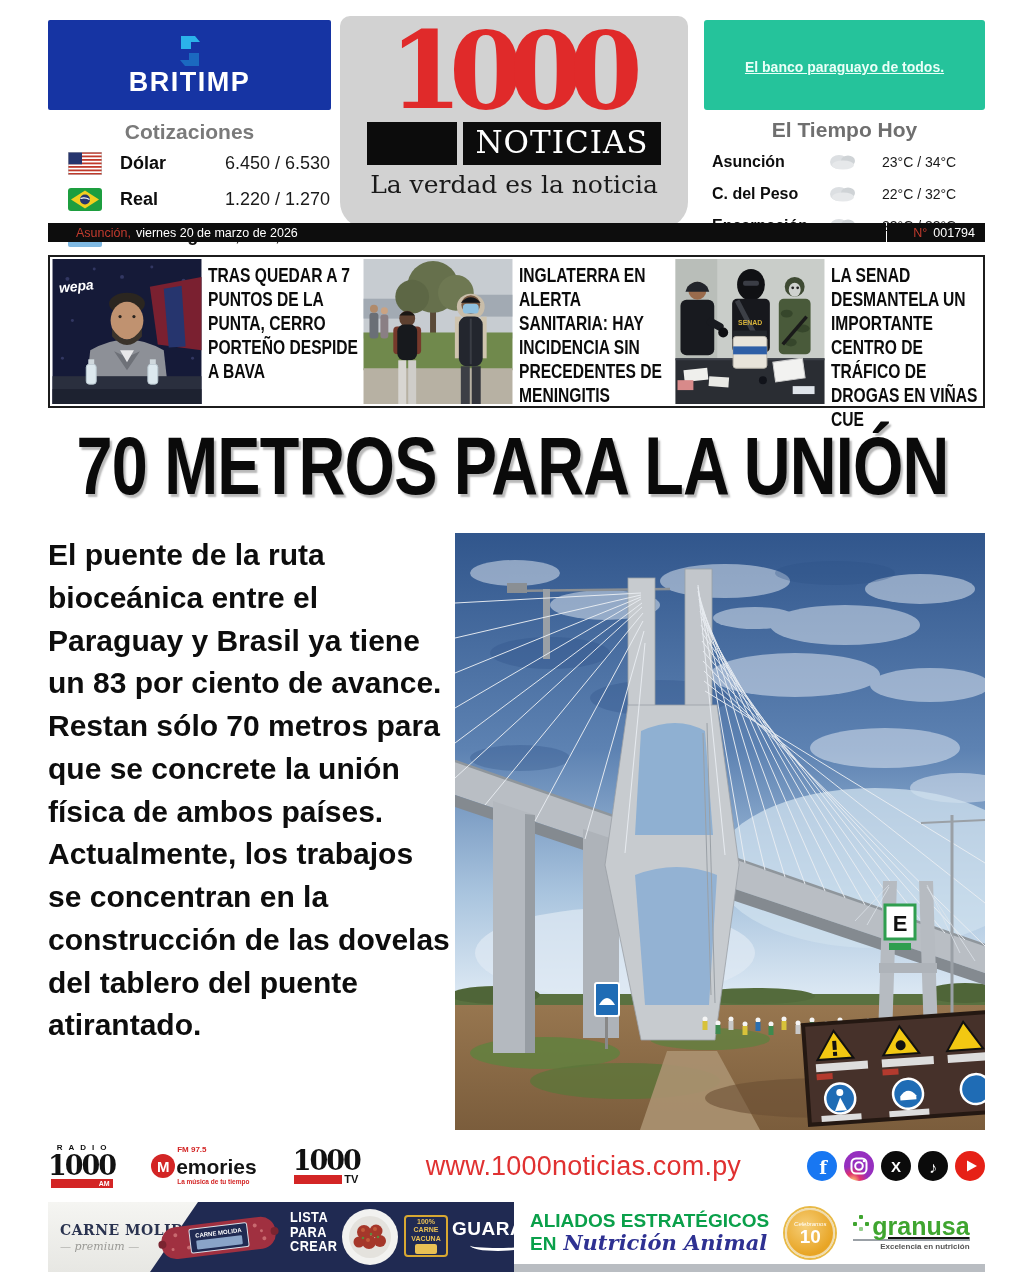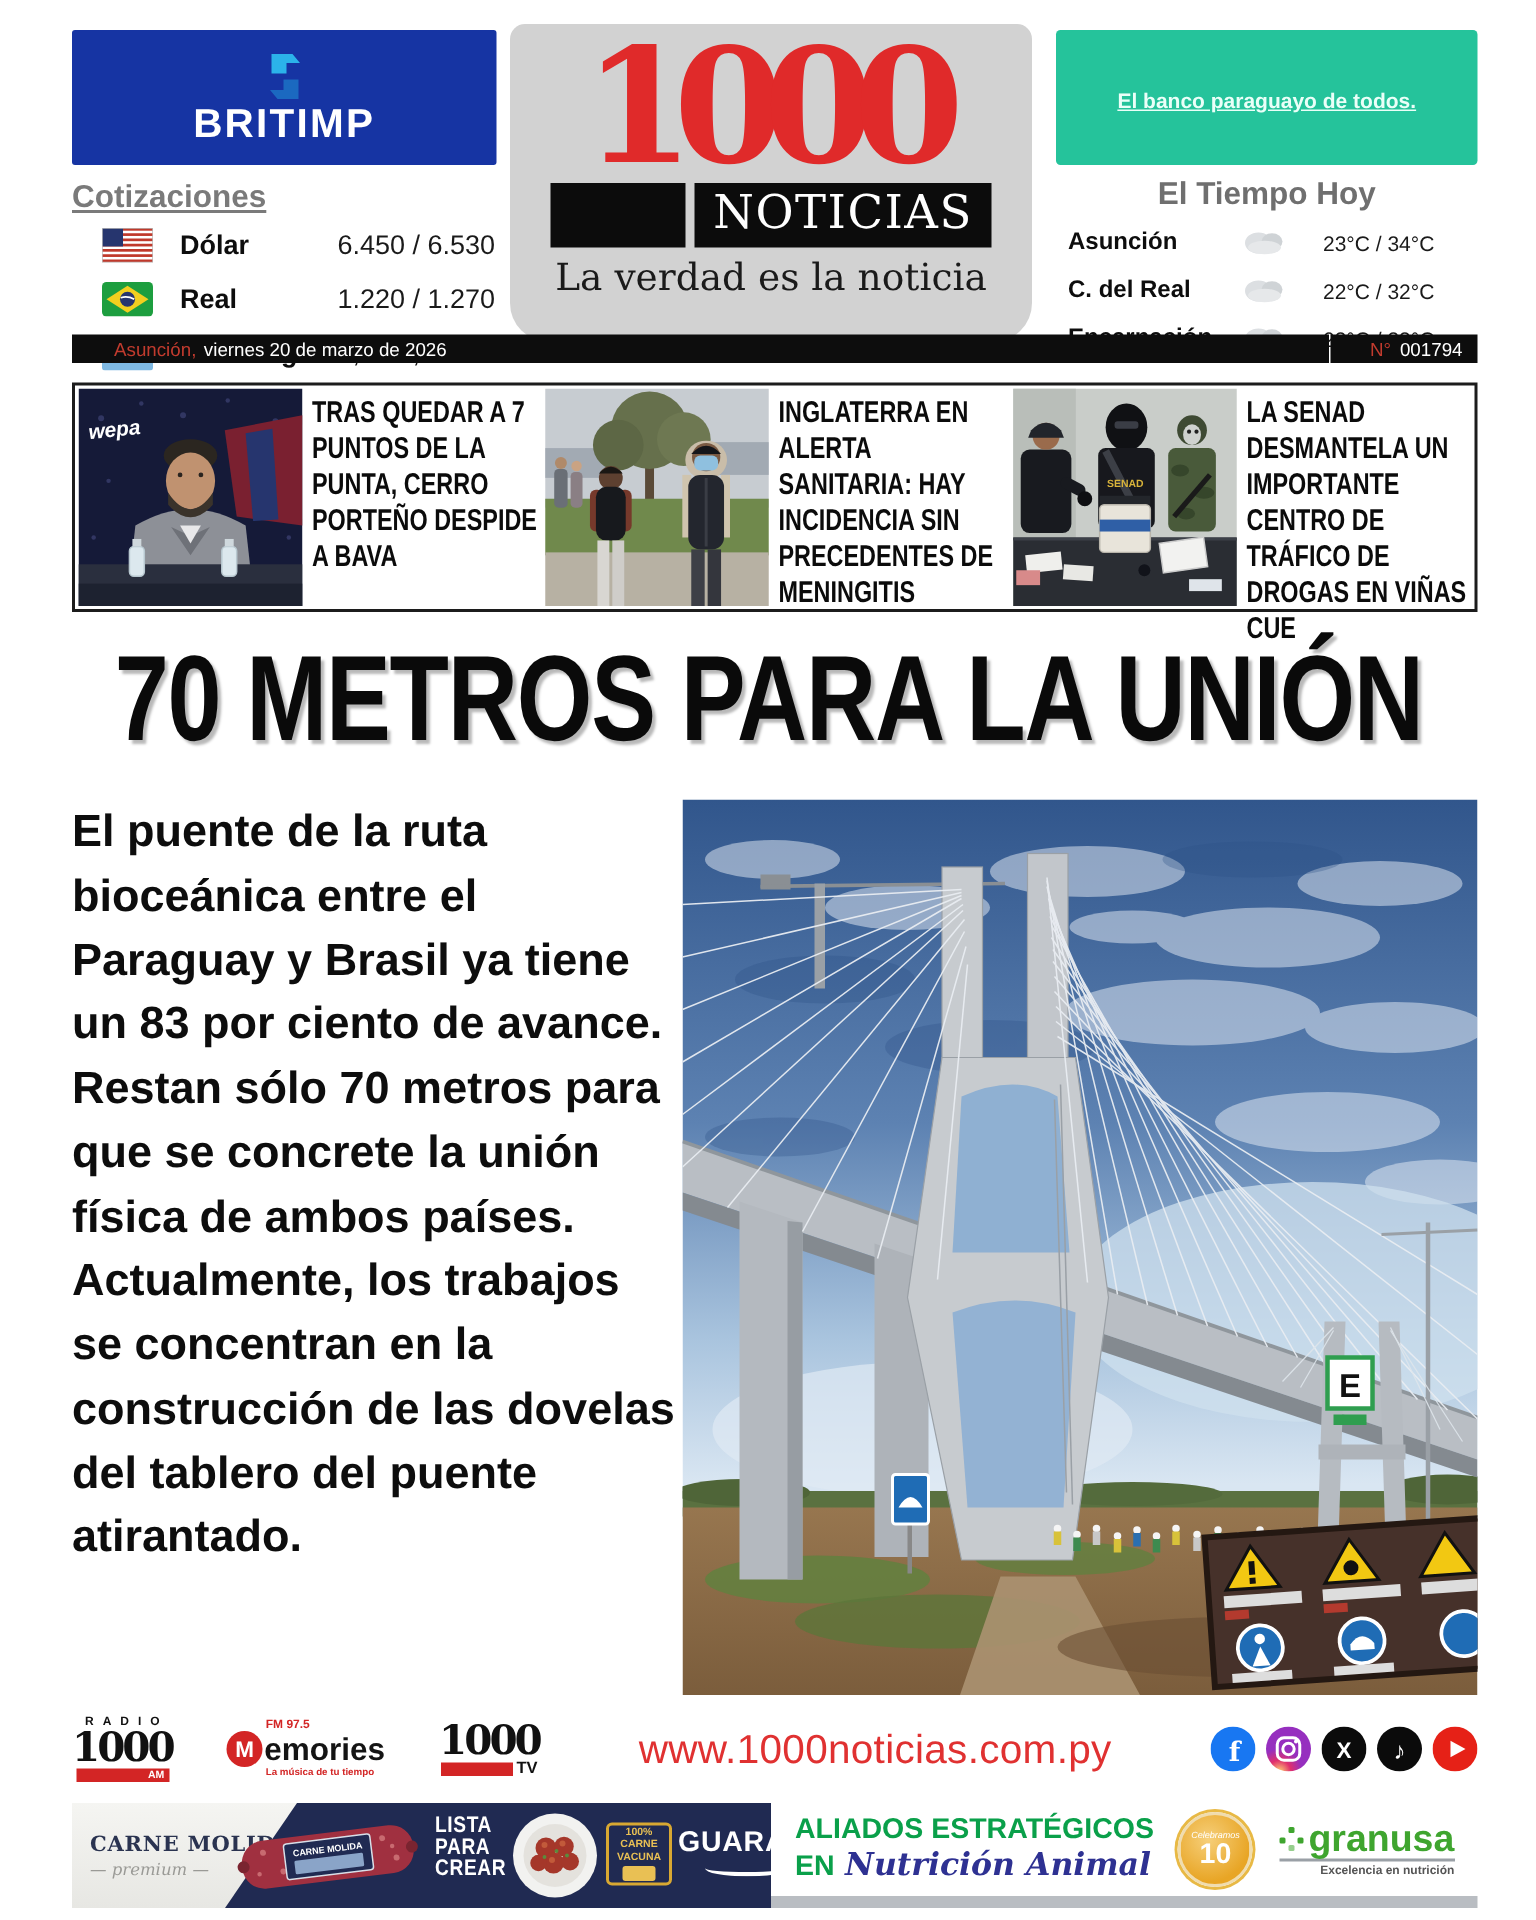--- a/index.html
+++ b/index.html
@@ -6,21 +6,21 @@
   .page{position:relative;width:1024px;height:1280px;background:#fff;overflow:hidden;
         font-family:"Liberation Sans",sans-serif;color:#111;}
 
   
   .masthead{position:absolute;left:48px;top:16px;width:937px;height:216px;}
   .col-left{position:absolute;left:0;top:4px;width:283px;}
   .britimp-box{height:90px;background:#1634a3;border-radius:2px;display:flex;flex-direction:column;
                align-items:center;justify-content:center;gap:2px;}
   .britimp-name{color:#fff;font-weight:800;font-size:27px;letter-spacing:1.5px;line-height:1;}
   .cotiz{padding-top:10px;}
-  .cotiz-title{font-size:21px;font-weight:800;color:#7a7a7a;margin-bottom:8px;text-decoration:underline;}
+  .cotiz-title{font-size:21px;font-weight:800;color:#7a7a7a;text-align:center;margin-bottom:8px;}
   .cotiz-row{display:flex;align-items:center;margin:0 0 13px 20px;}
   .cotiz-flag{width:34px;height:23px;margin-right:18px;flex:0 0 auto;}
   .cotiz-name{width:105px;font-size:18px;font-weight:800;color:#0d0d0d;}
   .cotiz-val{font-size:18px;color:#1a1a1a;}
 
   .col-center{position:absolute;left:292px;top:0;width:348px;height:212px;background:#d2d2d2;
               border-radius:10px 10px 26px 26px;display:flex;flex-direction:column;align-items:center;}
   .logo-num{font-family:"DejaVu Serif",serif;font-weight:700;font-size:106px;line-height:.92;
             color:#e02a2a;letter-spacing:-0.13em;margin-top:6px;padding-right:10px;}
   .logo-bar{display:flex;gap:6px;align-items:stretch;margin-top:2px;}
@@ -117,21 +117,21 @@
   .al-l1{color:#0aa04a;font-weight:800;font-size:19px;line-height:1.05;}
   .al-l2{display:flex;align-items:baseline;gap:7px;}
   .al-en{color:#0aa04a;font-weight:800;font-size:19px;}
   .al-script{font-family:"DejaVu Serif",serif;font-style:italic;font-weight:700;font-size:21px;color:#2e3192;}
   .badge10{width:46px;height:46px;border-radius:50%;background:radial-gradient(circle at 40% 35%,#f6cf7a,#e8a525 70%);
            border:2px solid #f0dcae;box-shadow:0 0 0 2px #e8b945;display:flex;flex-direction:column;
            align-items:center;justify-content:center;color:#fff;flex:0 0 auto;}
   .badge10 .b-top{font-size:6px;font-style:italic;}
   .badge10 .b-num{font-size:19px;font-weight:800;line-height:1;}
   .granusa{margin-left:2px;}
-  .granusa-row{display:flex;align-items:center;gap:3px;}
+  .granusa-row{display:flex;align-items:flex-start;gap:3px;text-decoration:underline;}
   .granusa-name{color:#3fa52f;font-weight:800;font-size:25px;line-height:.9;}
   .granusa-tag{border-top:2px solid #9aa0a6;color:#555;font-size:8px;font-weight:700;
                text-align:right;margin-top:2px;padding-top:1px;}
   .dots{display:inline-block;width:16px;height:16px;position:relative;}
   .dots i{position:absolute;width:4px;height:4px;background:#3fa52f;border-radius:1px;}
 </style>
 </head>
 <body>
 
 <div class="page">
@@ -212,21 +212,21 @@
         <div class="weather-row">
           <span class="weather-city">Asunción</span>
           <span class="weather-icon"><svg width="30" height="20" viewBox="0 0 30 20">
                 <ellipse cx="12" cy="12" rx="9" ry="7" fill="#dcdfe2"></ellipse>
                 <ellipse cx="21" cy="11" rx="7" ry="5.5" fill="#cfd3d6"></ellipse>
                 <ellipse cx="16" cy="15" rx="11" ry="4.5" fill="#e6e8ea"></ellipse>
               </svg></span>
           <span class="weather-temps">23°C / 34°C</span>
         </div>
         <div class="weather-row">
-          <span class="weather-city">C. del Real</span>
+          <span class="weather-city">C. del Peso</span>
           <span class="weather-icon"><svg width="30" height="20" viewBox="0 0 30 20">
                 <ellipse cx="12" cy="12" rx="9" ry="7" fill="#dcdfe2"></ellipse>
                 <ellipse cx="21" cy="11" rx="7" ry="5.5" fill="#cfd3d6"></ellipse>
                 <ellipse cx="16" cy="15" rx="11" ry="4.5" fill="#e6e8ea"></ellipse>
               </svg></span>
           <span class="weather-temps">22°C / 32°C</span>
         </div>
         <div class="weather-row">
           <span class="weather-city">Encarnación</span>
           <span class="weather-icon"><svg width="30" height="20" viewBox="0 0 30 20">

